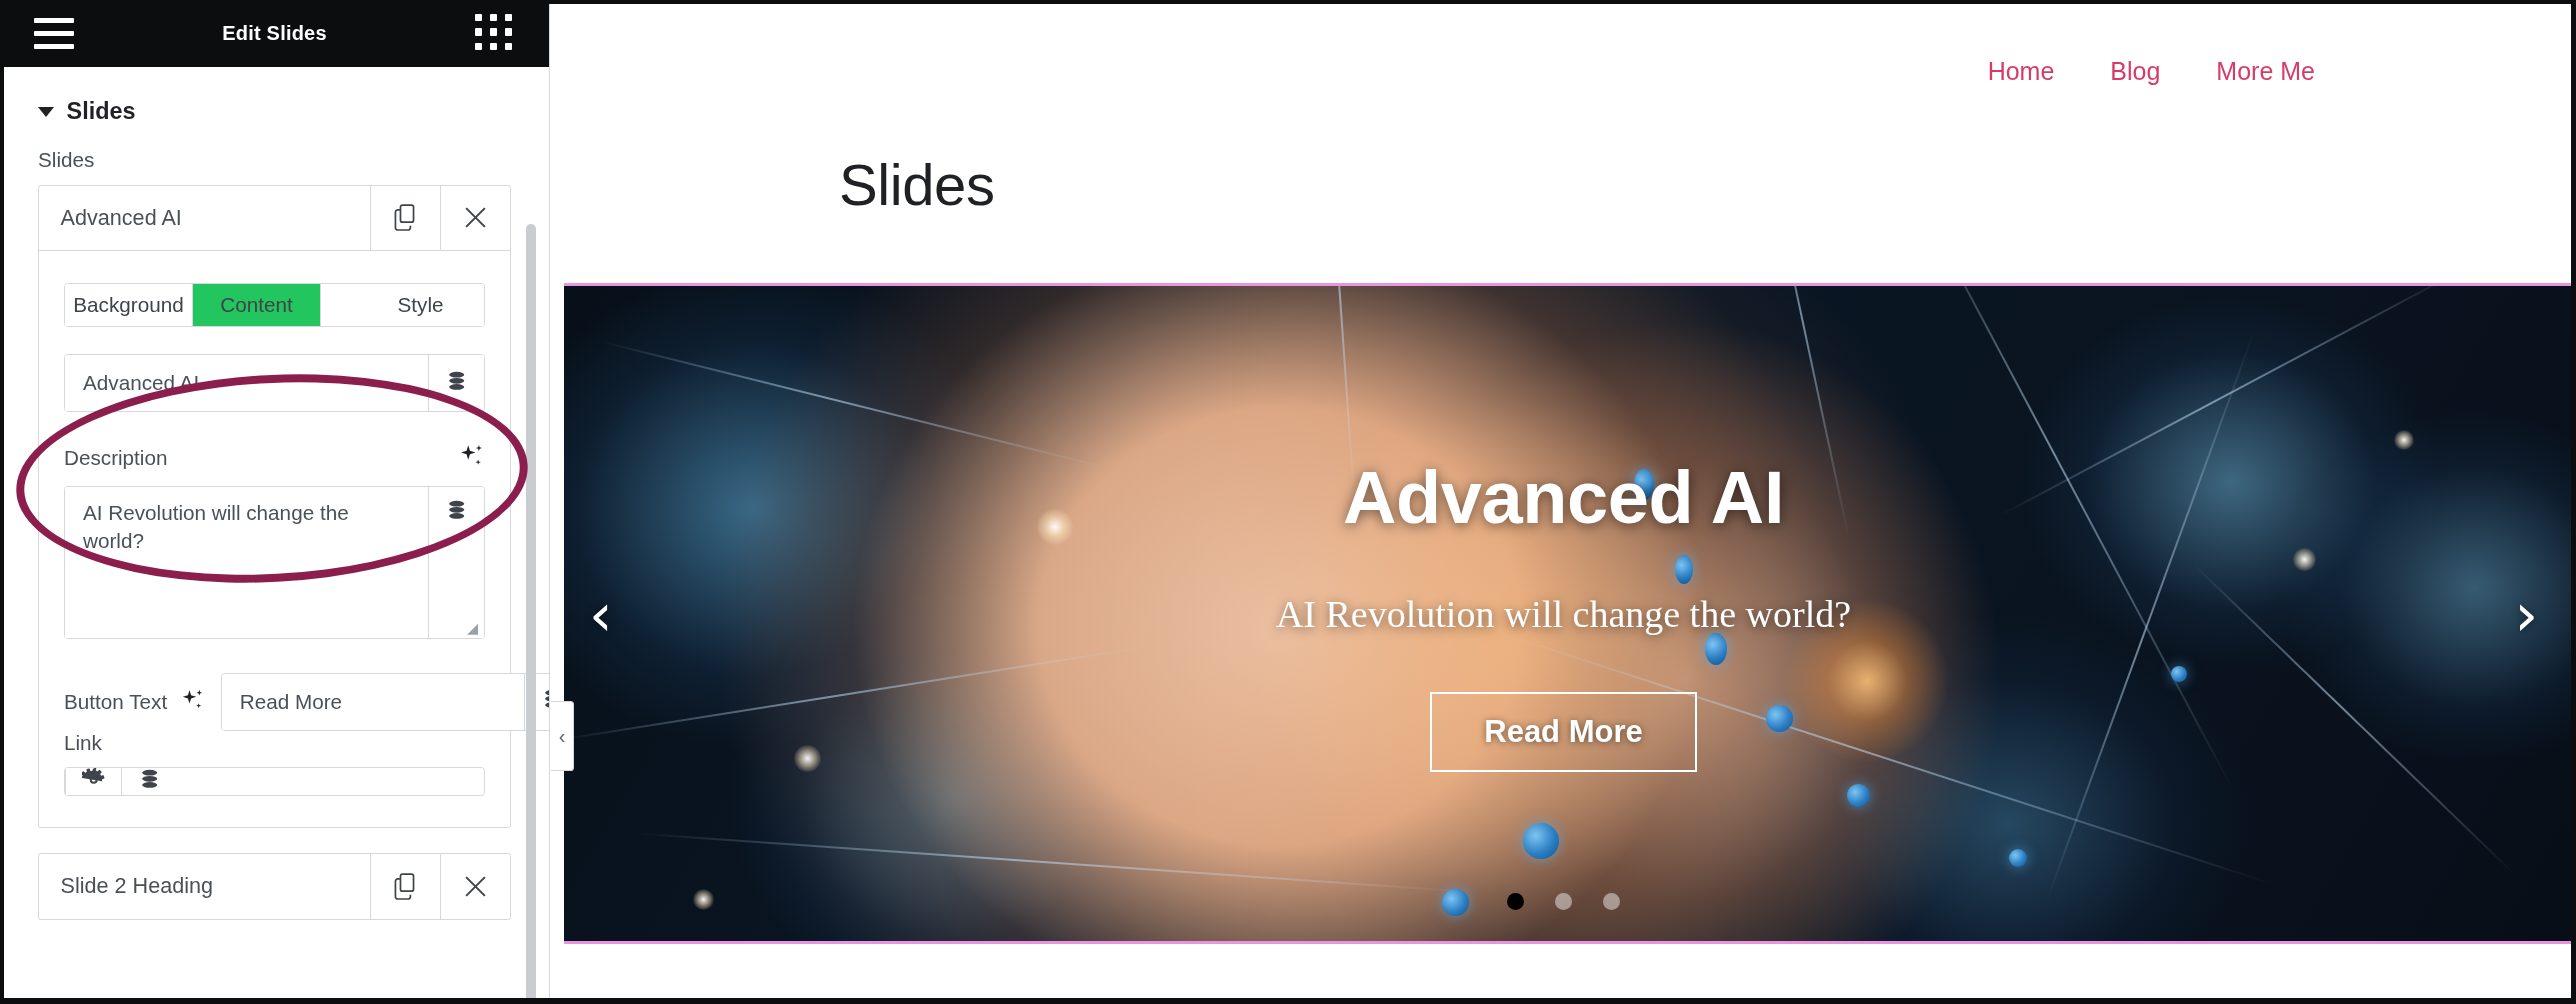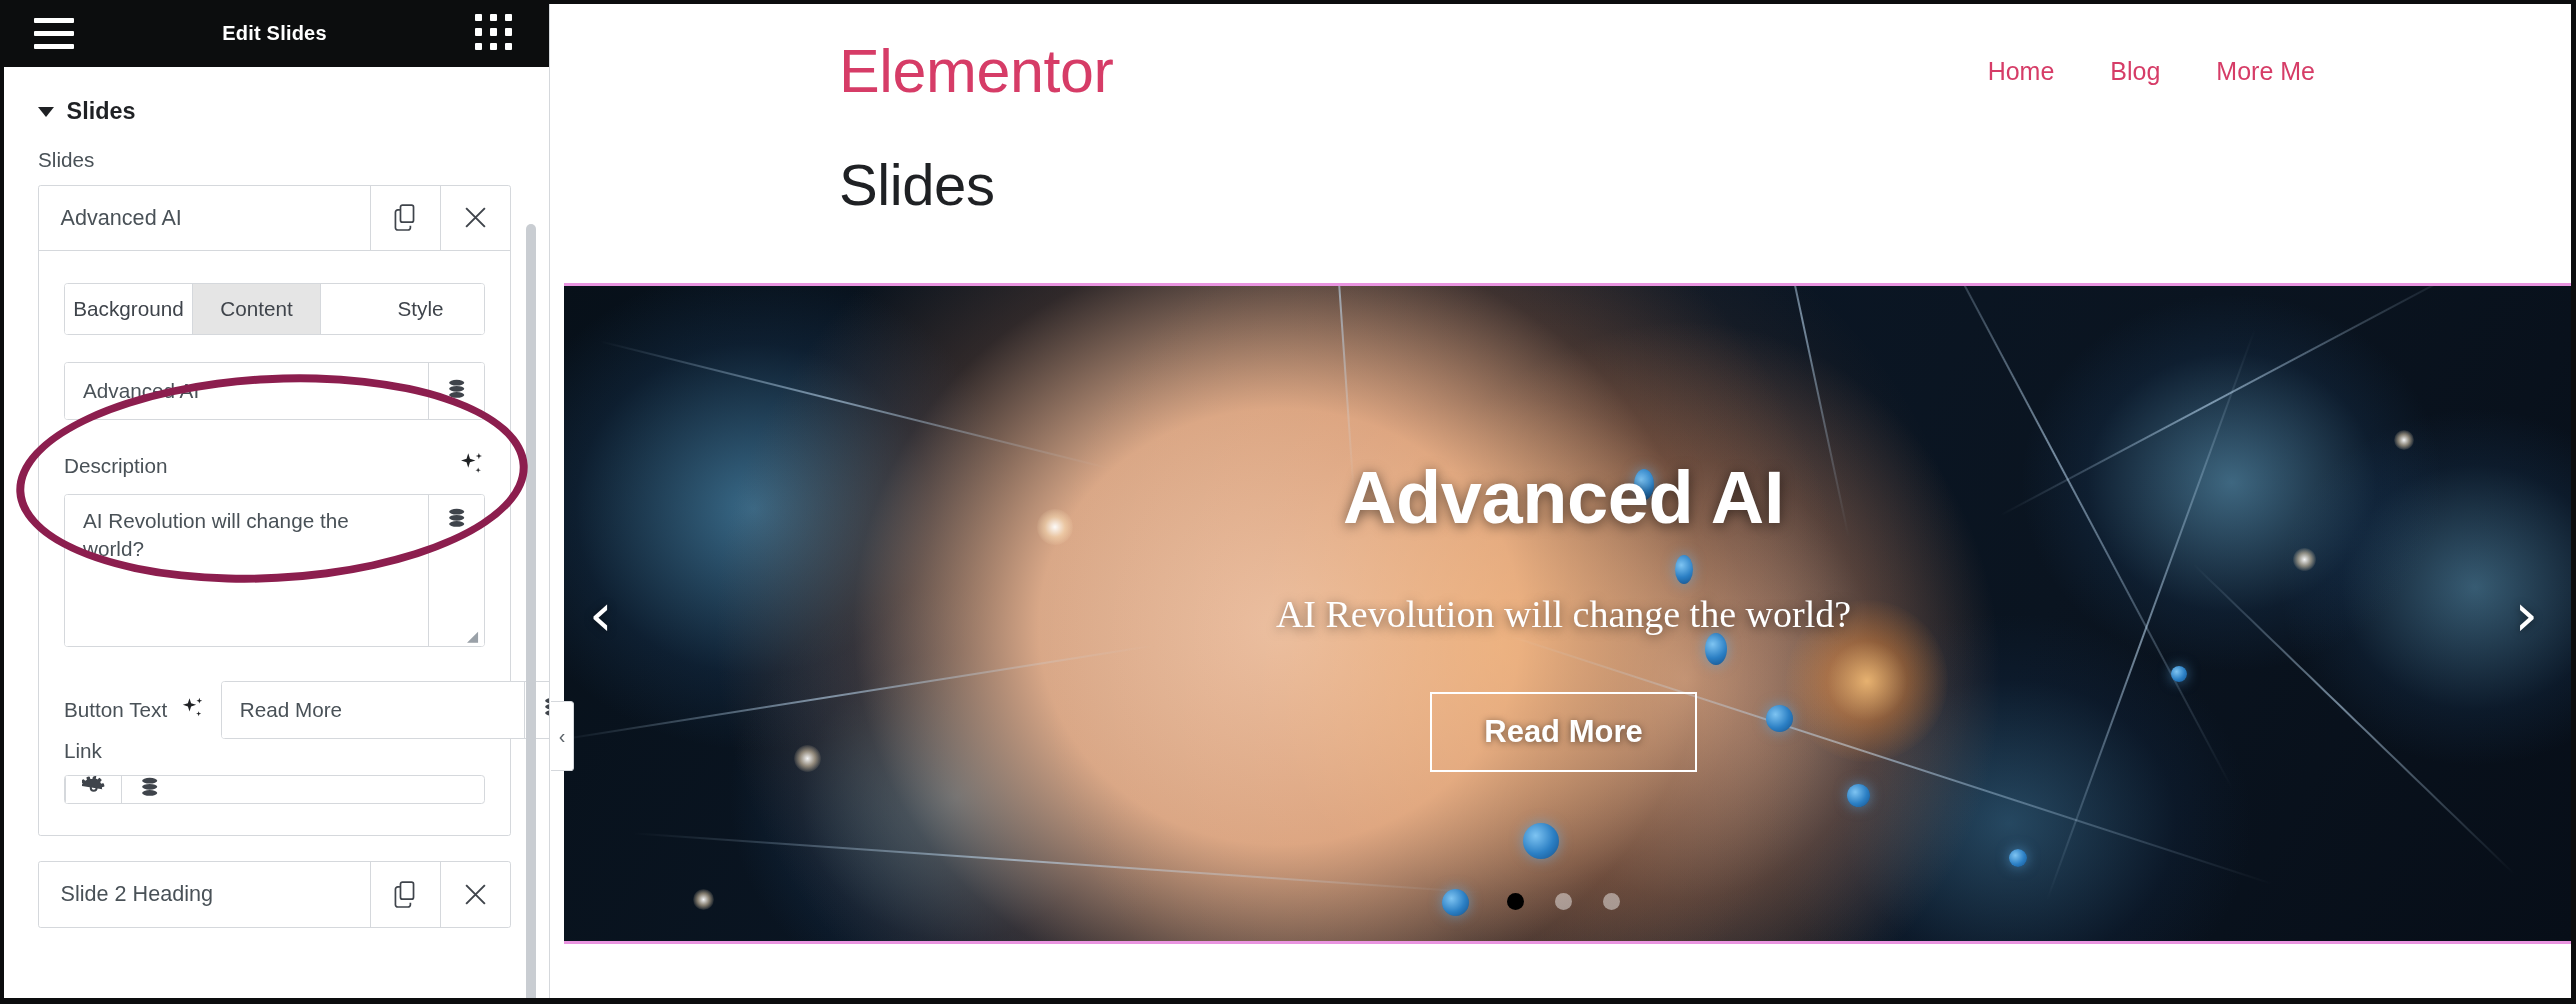--- a/index.html
+++ b/index.html
@@ -148,33 +148,33 @@
   }
   .copy-icon svg, .close-icon svg { display: block; }
 
   
   .tabs-row {
     display: flex;
     margin: 32px 25px 0 25px;
     border: 0.9px solid #d5d8dc;
     border-radius: 3.6px;
     overflow: hidden;
-    height: 52px;
+    height: 44px;
   }
   .tab {
     flex: 1;
     display: flex; align-items: center; justify-content: center;
     font-size: 20.7px;
     color: #3f444b;
     background: #ffffff;
     cursor: pointer;
     border-right: 0.9px solid #d5d8dc;
   }
   .tab:last-child { border-right: none; padding-left: 36px; }
-  .tab.active { background: #e5e5e5; }
+  .tab.active { background: #22c55e; }
 
   .tab-content { padding: 27px 25px 31px 25px; }
 
   .label-row {
     display: flex; align-items: center;
     justify-content: space-between;
     margin-bottom: 12.6px;
   }
 
   .sparkle-icon { display:block; cursor: pointer; }
@@ -639,21 +639,20 @@
           </div>
         </div>
       </div>
 
     </div>
   </div>
 
   <div id="preview">
 
     <div id="site-header">
-      <div id="site-logo">Elementor</div>
       <nav id="site-nav">
         <a href="#">Home</a>
         <a href="#">Blog</a>
         <a href="#">More Me</a>
       </nav>
     </div>
 
     <h1 id="page-title">Slides</h1>
 
     <div id="slider-outer">

